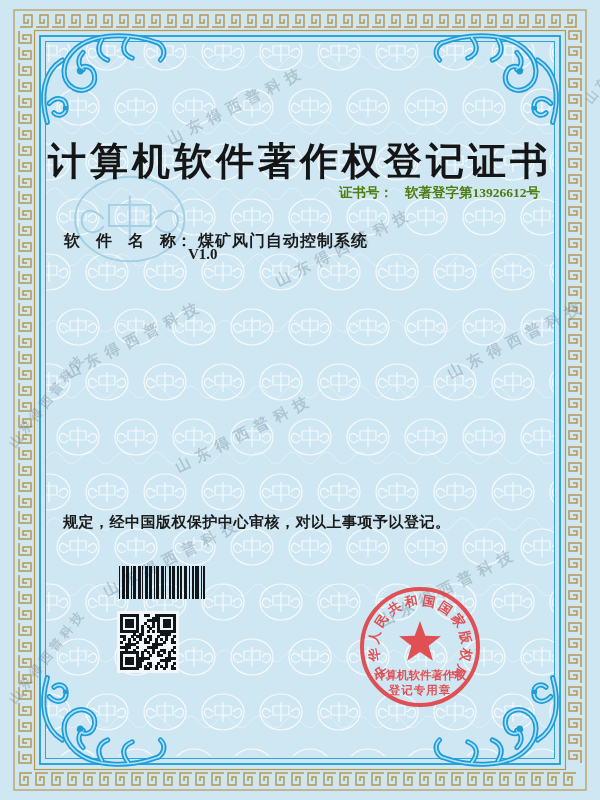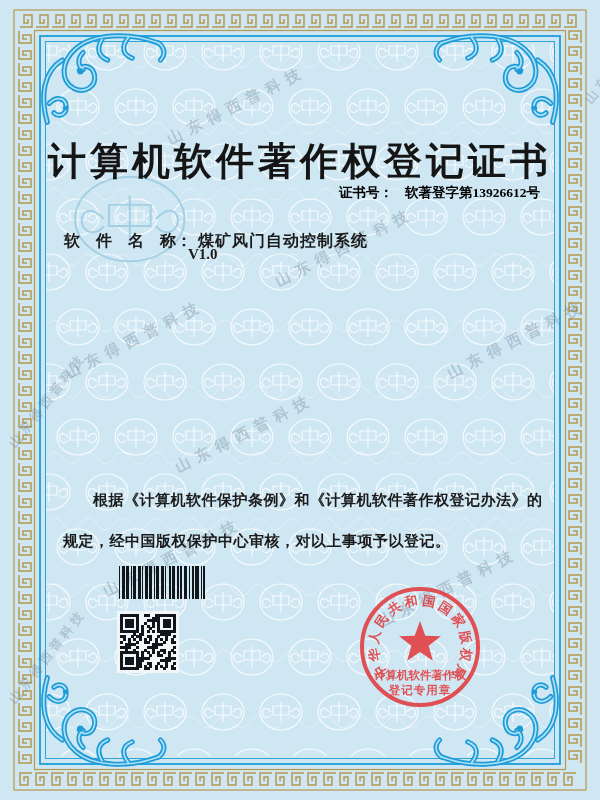--- a/index.html
+++ b/index.html
@@ -9,21 +9,21 @@
           background:#cfe7f3; overflow:hidden; }
   .abs { position:absolute; }
   svg { display:block; }
 
   .title { position:absolute; left:0; width:600px; text-align:center;
            font-weight:bold; color:#151515; white-space:nowrap; }
   .title1 { top:92px;  font-size:30px; letter-spacing:3px; }
   .title2 { top:136px; font-size:38px; letter-spacing:4px; }
 
   .certno { position:absolute; right:60px; top:184px; font-size:13.5px;
-            font-weight:bold; color:#000000; white-space:nowrap; }
+            font-weight:bold; color:#4d7c0f; white-space:nowrap; }
   .certno .val { margin-left:12px; }
 
   .field-row { position:absolute; left:64px; font-size:16px; font-weight:bold;
                color:#1b1b1b; white-space:nowrap; }
   .flabel { display:inline-block; min-width:118px; }
   .fvalue { margin-left:6px; letter-spacing:1px; }
   .fvalue2 { position:absolute; left:188px; font-size:15px; font-weight:bold;
              color:#1b1b1b; }
 
   .body-text { position:absolute; left:63px; top:491px; width:482px;
@@ -1204,21 +1204,20 @@
   <div class="field-row" style="top:231px">
     <span class="flabel">软　件　名　称：</span><span class="fvalue">煤矿风门自动控制系统</span>
   </div>
   <div class="fvalue2" style="top:246px">V1.0</div>
 
 
 
 
 
   <div class="body-text">
-    <div class="ln1">根据《计算机软件保护条例》和《计算机软件著作权登记办法》的</div>
     <div class="ln2">规定，经中国版权保护中心审核，对以上事项予以登记。</div>
   </div>
 
   <div class="barcode" id="barcode">
       <div style="width: 1.15px; background: rgb(16, 22, 26);"></div>
       <div style="width: 2.1px;"></div>
       <div style="width: 2.3px; background: rgb(16, 22, 26);"></div>
       <div style="width: 1.05px;"></div>
       <div style="width: 3.45px; background: rgb(16, 22, 26);"></div>
       <div style="width: 2.1px;"></div>

